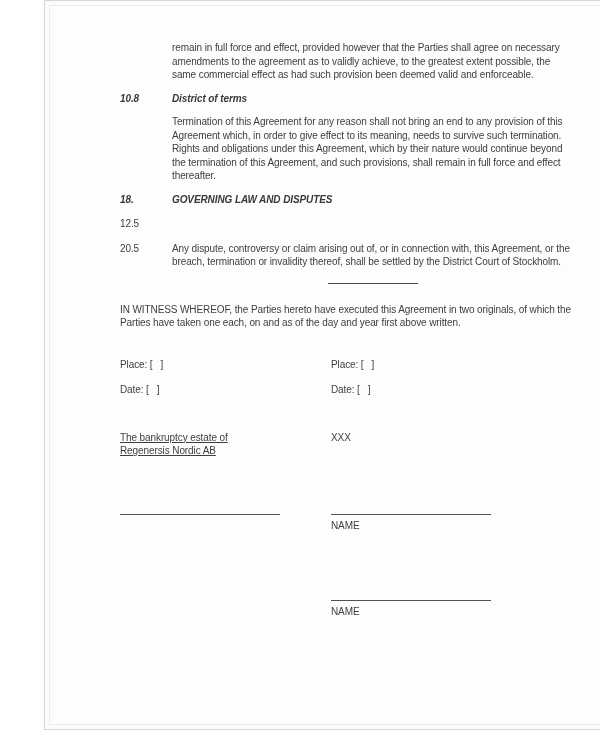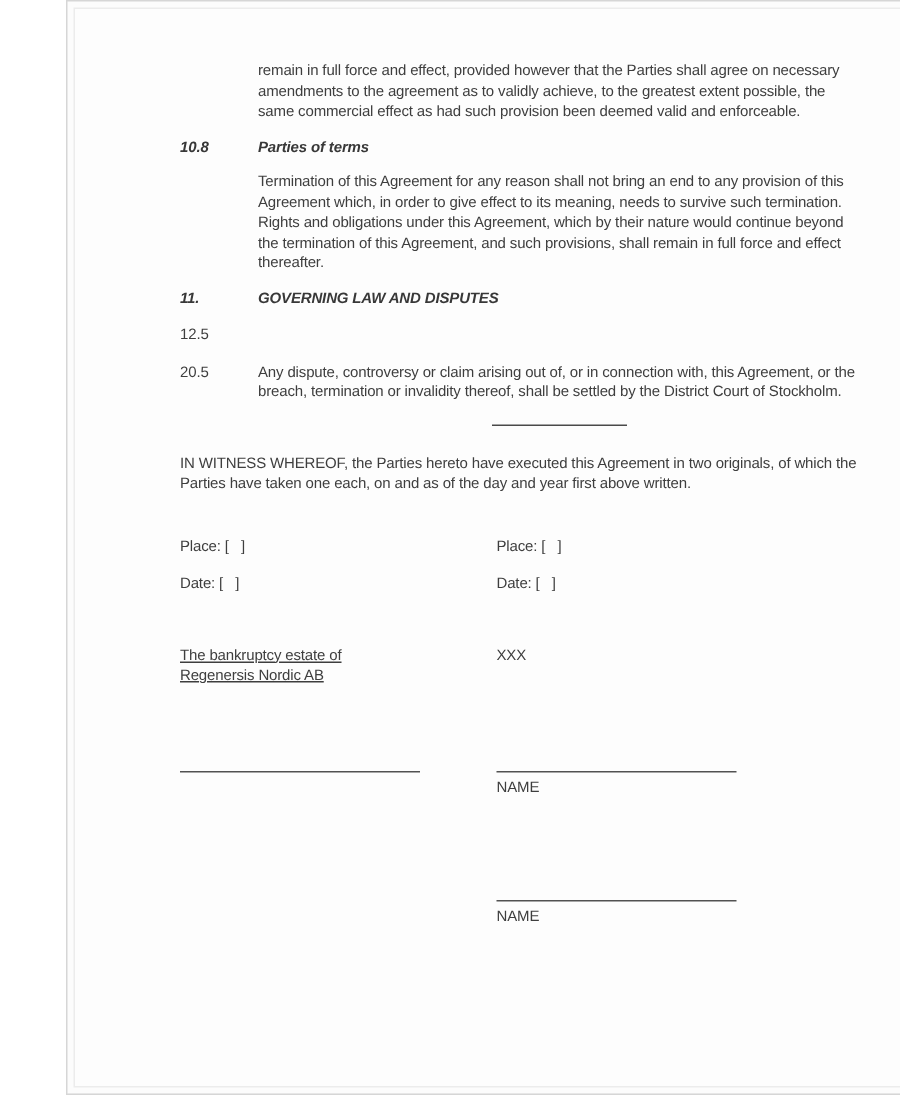--- a/index.html
+++ b/index.html
@@ -55,27 +55,27 @@
 </head>
 <body>
 
 <div class="page">
   <div class="content">
 
     <p class="para indent">remain in full force and effect, provided however that the Parties shall agree on necessary amendments to the agreement as to validly achieve, to the greatest extent possible, the same commercial effect as had such provision been deemed valid and enforceable.</p>
 
     <div class="row" style="margin-top:10px">
       <span class="num bold">10.8</span>
-      <span class="bold">Parties of terms</span>
+      <span class="bold">District of terms</span>
     </div>
 
     <p class="para indent" style="margin-top:10px">Termination of this Agreement for any reason shall not bring an end to any provision of this Agreement which, in order to give effect to its meaning, needs to survive such termination. Rights and obligations under this Agreement, which by their nature would continue beyond the termination of this Agreement, and such provisions, shall remain in full force and effect thereafter.</p>
 
     <div class="row" style="margin-top:10px">
-      <span class="num bold">11.</span>
+      <span class="num bold">18.</span>
       <span class="bold">GOVERNING LAW AND DISPUTES</span>
     </div>
 
     <div class="row" style="margin-top:11px">
       <span class="num">12.5</span>
     </div>
 
     <div class="row" style="margin-top:11px">
       <span class="num">20.5</span>
       <p class="para">Any dispute, controversy or claim arising out of, or in connection with, this Agreement, or the breach, termination or invalidity thereof, shall be settled by the District Court of Stockholm.</p>

